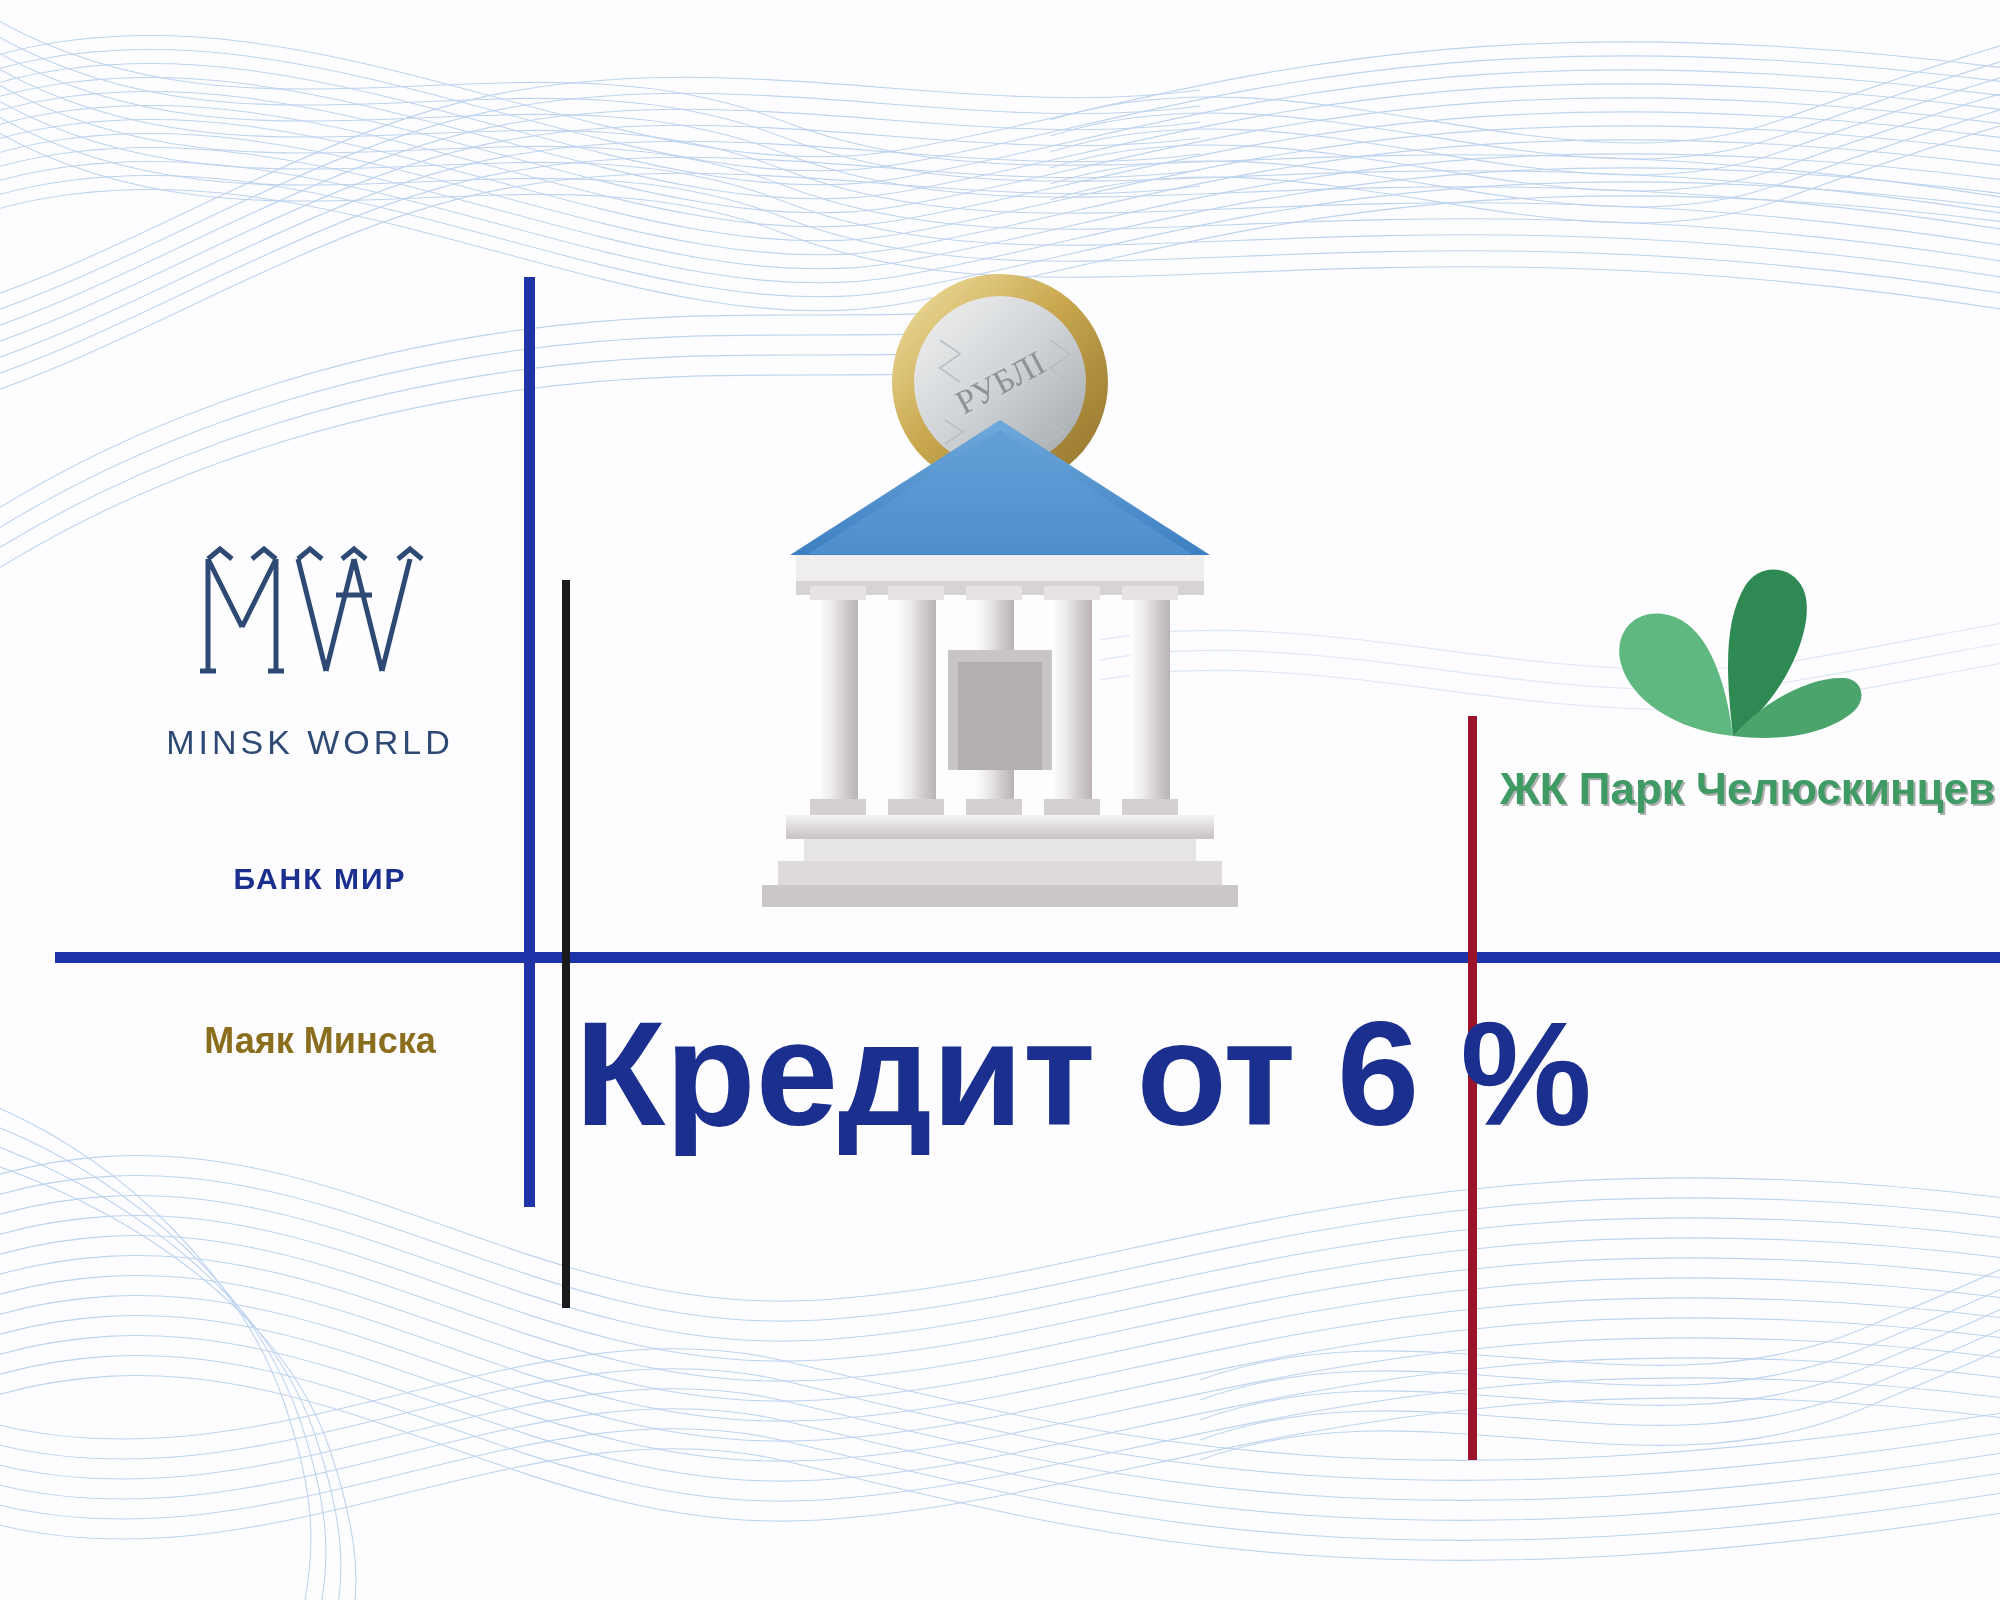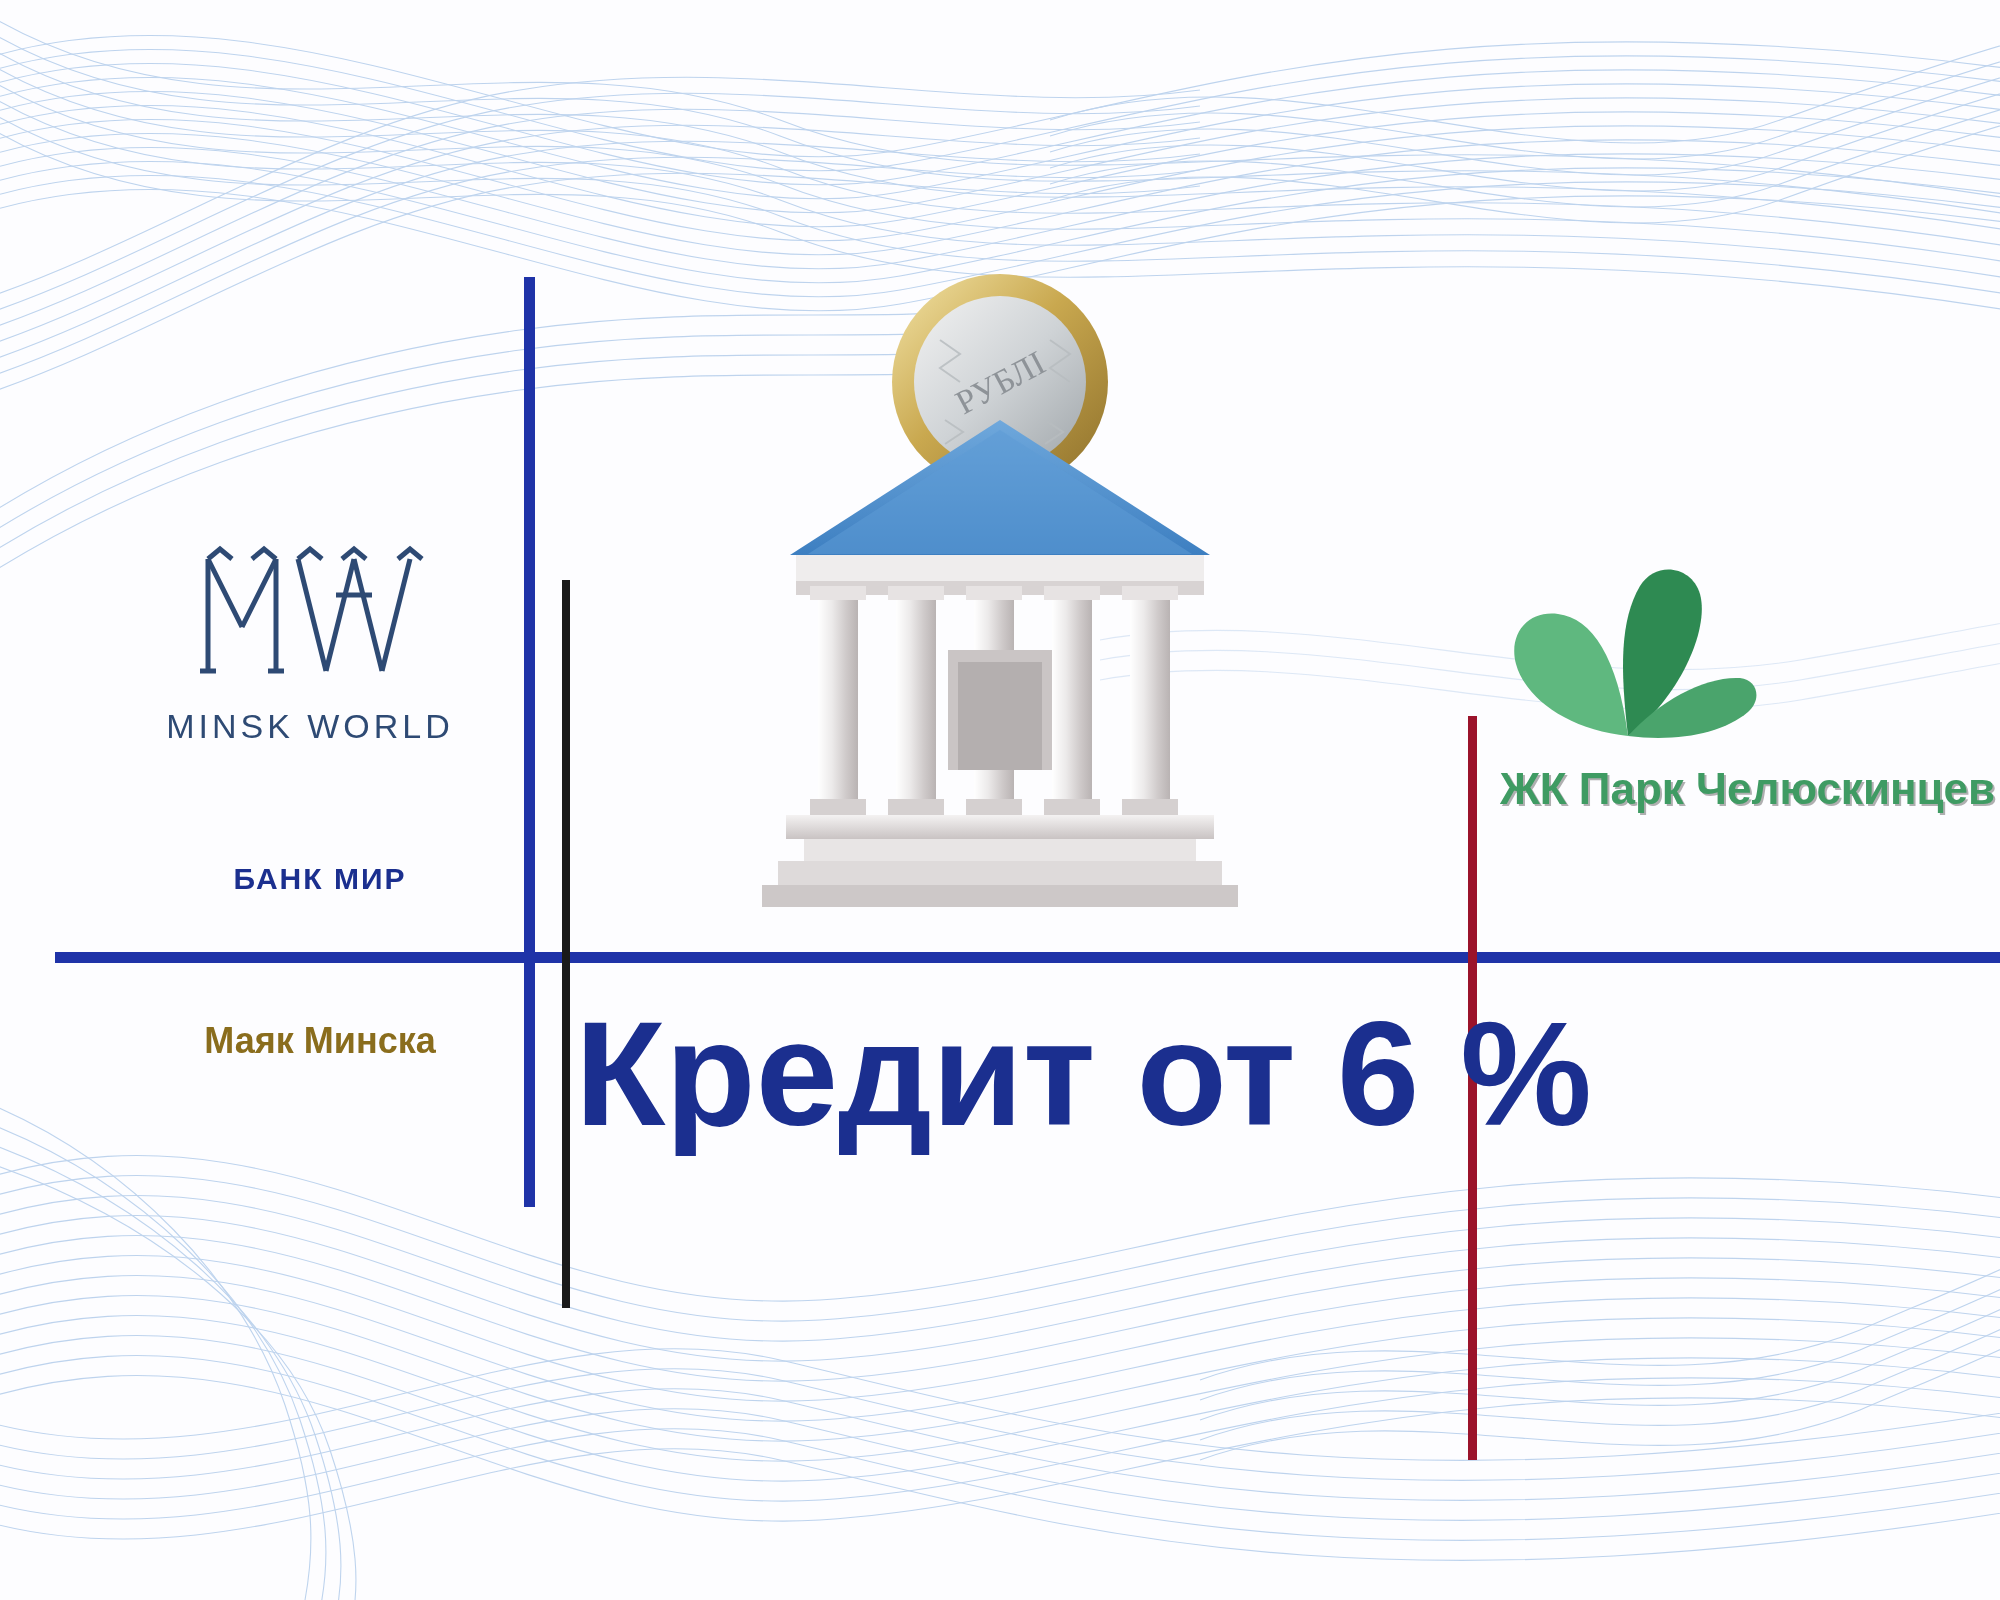--- a/index.html
+++ b/index.html
@@ -67,21 +67,21 @@
     left: 150px;
     top: 535px;
     width: 320px;
     text-align: center;
   }
   .mw-mark {
     width: 320px;
     height: 160px;
   }
   .mw-name {
-    margin-top: 8px;
+    margin-top: 24px;
     font-size: 34px;
     letter-spacing: 4px;
     color: #2e4a74;
     font-family: "Liberation Sans", sans-serif;
     font-weight: 400;
   }
   .mw-caption {
     position: absolute;
     left: 150px;
     top: 862px;
@@ -102,20 +102,21 @@
     font-weight: bold;
     color: #8a6d1d;
     font-family: "Liberation Sans Narrow", "Liberation Sans", sans-serif;
   }
   
   .park-block {
     position: absolute;
     left: 1500px;
     top: 560px;
     width: 470px;
+    text-align: center;
   }
   .park-leaf {
     width: 260px;
     height: 200px;
   }
   .park-name {
     font-size: 44px;
     font-weight: bold;
     color: #3f9b63;
     text-shadow: 2px 2px 0 rgba(80,80,80,0.45);

